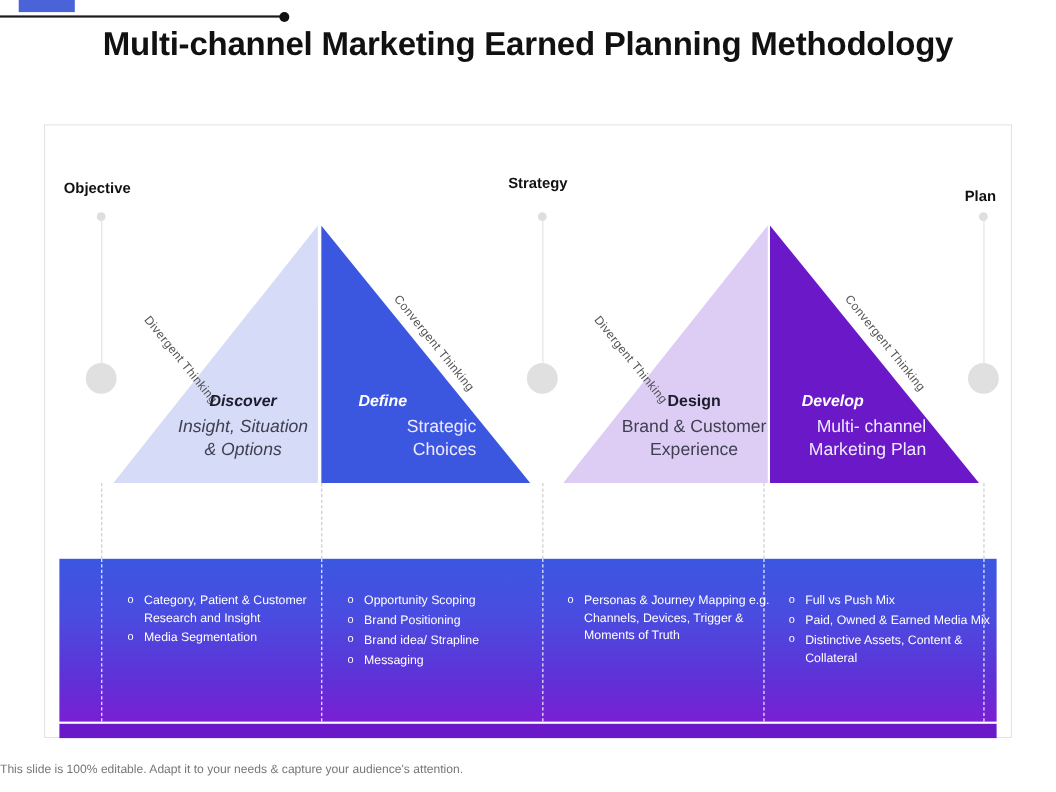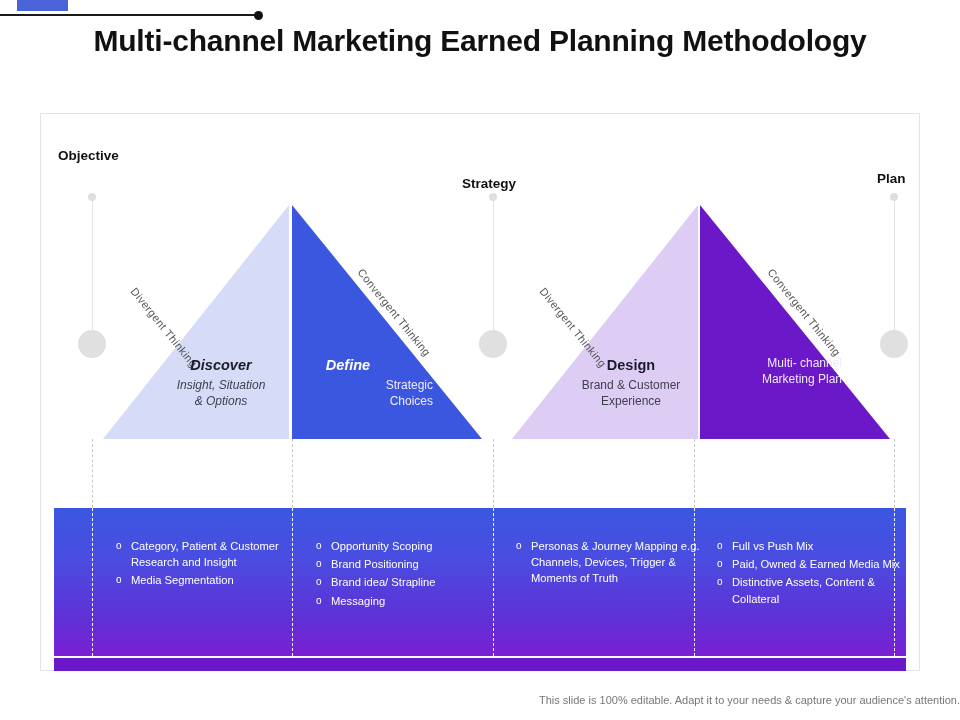--- a/index.html
+++ b/index.html
@@ -69,22 +69,22 @@
   }
 
   
   .stage-label {
     position: absolute;
     font-size: 13.5px;
     font-weight: bold;
     color: #111111;
     white-space: nowrap;
   }
-  #stage-objective { left: 58px; top: 148px; }
-  #stage-strategy  { left: 462px; top: 159px; margin-top: 17px; }
+  #stage-objective { left: 58px; top: 163px; }
+  #stage-strategy  { left: 462px; top: 159px; }
   #stage-plan      { left: 877px; top: 171px; }
 
   
   .stem-top-dot {
     position: absolute;
     width: 8px;
     height: 8px;
     border-radius: 50%;
     background: #dedede;
   }
@@ -149,21 +149,21 @@
     width: 170px;
     text-align: center;
     line-height: 1.32;
   }
   .tri-title {
     font-size: 14.5px;
     font-weight: bold;
     margin-bottom: 3px;
   }
   .tri-sub {
-    font-size: 12px;
+    font-size: 16px;
   }
   .dark-text .tri-title { color: #1b1b2b; }
   .dark-text .tri-sub   { color: #3f3f4f; }
   .light-text .tri-title { color: #ffffff; font-style: italic; }
   .light-text .tri-sub   { color: #f0eaff; text-align: right; }
 
   #txt-discover { left: 136px; top: 356px; font-style: italic; }
   #txt-define   { left: 263px; top: 356px; }
   #txt-design   { left: 546px; top: 356px; }
   #txt-develop  { left: 672px; top: 356px; }
@@ -242,21 +242,21 @@
     height: 13px;
     background: #6a18c8;
   }
 
   
   #footer-note {
     position: absolute;
     left: 0px;
     top: 694px;
     width: 960px;
-    text-align: right;
+    text-align: left;
     font-size: 11px;
     color: #777777;
   }
 </style>
 </head>
 <body>
 
 <div id="deco-rect"></div>
 <div id="deco-line"></div>
 <div id="deco-dot"></div>
@@ -316,20 +316,21 @@
   <div class="tri-title">Define</div>
   <div class="tri-sub">Strategic</div>
   <div class="tri-sub">Choices</div>
 </div>
 <div class="tri-text dark-text" id="txt-design">
   <div class="tri-title">Design</div>
   <div class="tri-sub">Brand &amp; Customer</div>
   <div class="tri-sub">Experience</div>
 </div>
 <div class="tri-text light-text" id="txt-develop">
+  <div class="tri-title">Develop</div>
   <div class="tri-sub">Multi- channel</div>
   <div class="tri-sub">Marketing Plan</div>
 </div>
 
 <div class="guide" id="guide-1"></div>
 <div class="guide" id="guide-2"></div>
 <div class="guide" id="guide-3"></div>
 <div class="guide" id="guide-4"></div>
 <div class="guide" id="guide-5"></div>
 

